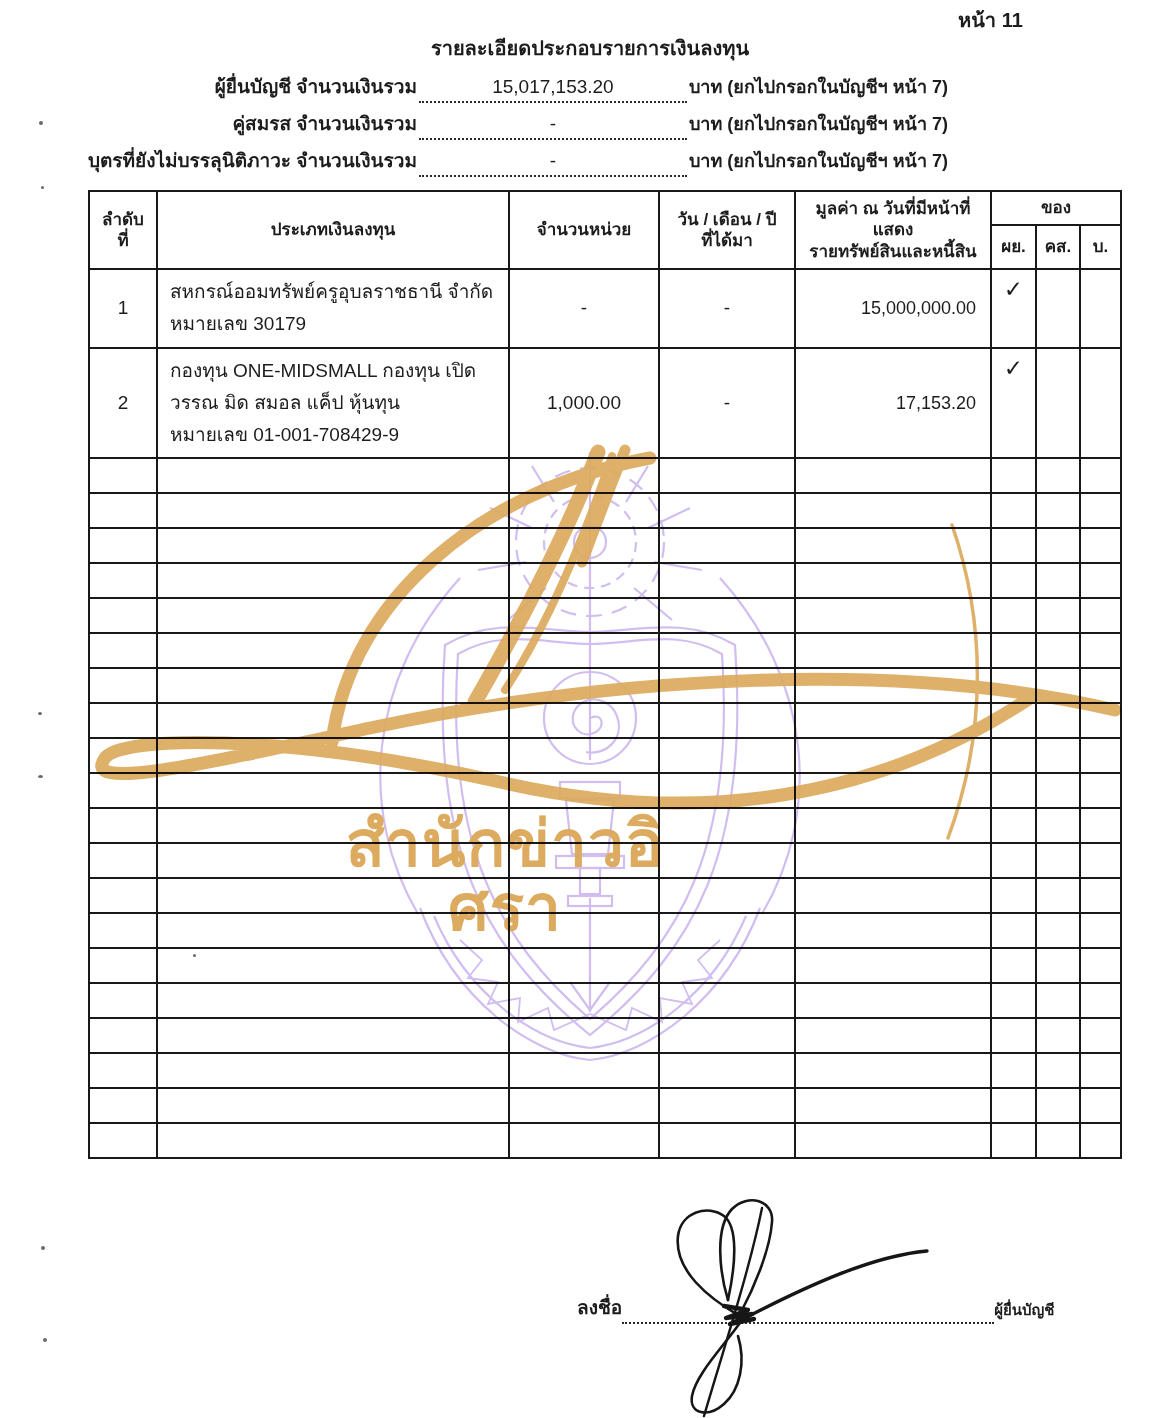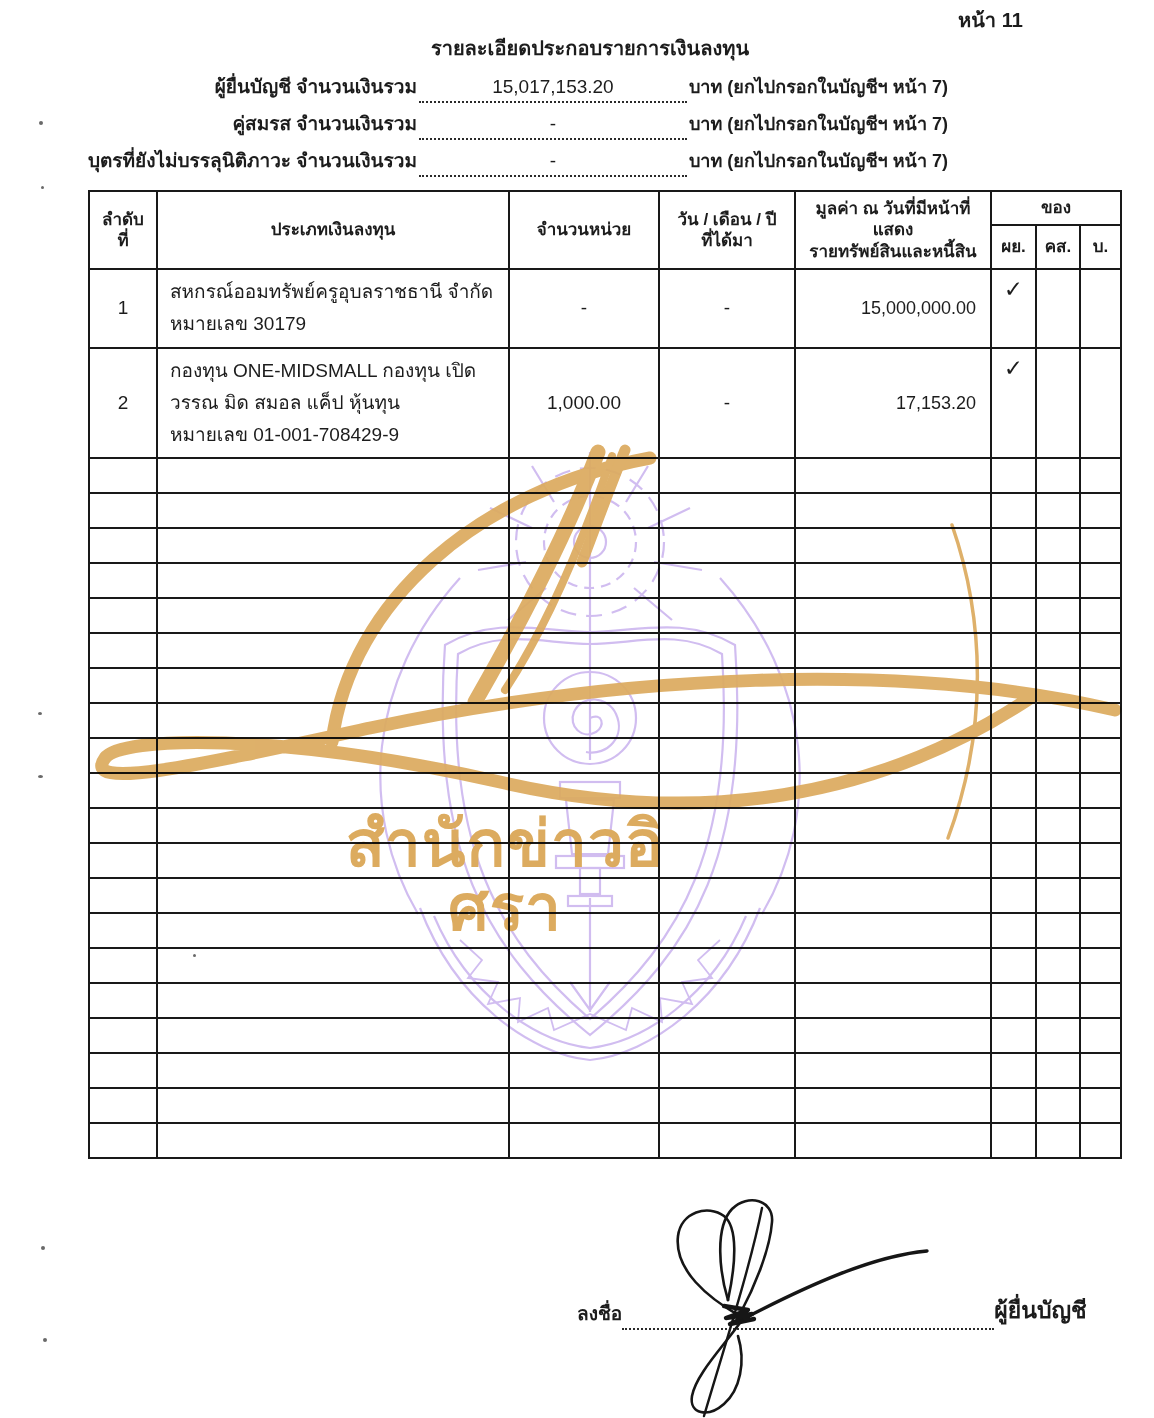--- a/index.html
+++ b/index.html
@@ -38,21 +38,21 @@
   tr.row-1 td { height:66px; }
   tr.row-2 td { height:86px;margin-left:12px; }
   tr.row-empty td { height:35px; }
   
   .footnote { position:absolute; top:1132px; right:52px; font-size:17px; font-weight:600; white-space:nowrap; }
   .footnote .fn-label { font-weight:700; text-decoration:underline; }
   
   .sign-row { position:absolute; top:1292px; left:560px; display:flex; align-items:flex-end;margin-left:17px; }
   .sign-label { font-size:19px; font-weight:600; padding-bottom:2px; }
   .sign-field { width:372px; border-bottom:2px dotted #2a2a2a; height:24px; }
-  .sign-role  { font-size:23px; font-weight:600; padding-bottom:2px; }
+  .sign-role  { font-size:15px; font-weight:600; padding-bottom:2px; }
   .signature-svg { position:absolute; left:612px; top:1178px; pointer-events:none; }
   
   .watermark { position:absolute; left:0; top:0; width:1154px; height:1418px; pointer-events:none; mix-blend-mode:multiply; }
   .wm-svg { position:absolute; left:20px; top:430px; }
   .wm-thai  { position:absolute; left:300px; top:812px; width:410px; text-align:center;
               font-size:64px; font-weight:700; color:#dcab5f; letter-spacing:1px; line-height:1; }
   .wm-latin { position:absolute; left:300px; top:884px; width:410px; text-align:center;
               font-size:37px; font-weight:700; color:#dcab5f; letter-spacing:3px; line-height:1; }
   
   .speck { position:absolute; background:#444; border-radius:50%; opacity:.8; }

